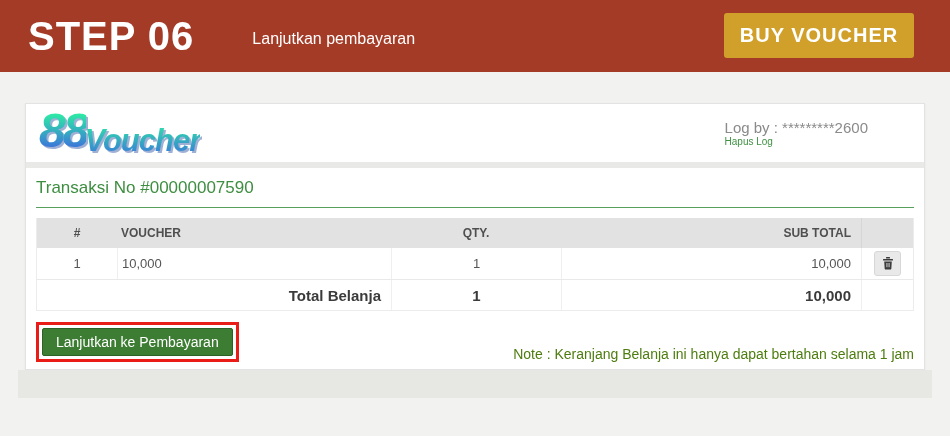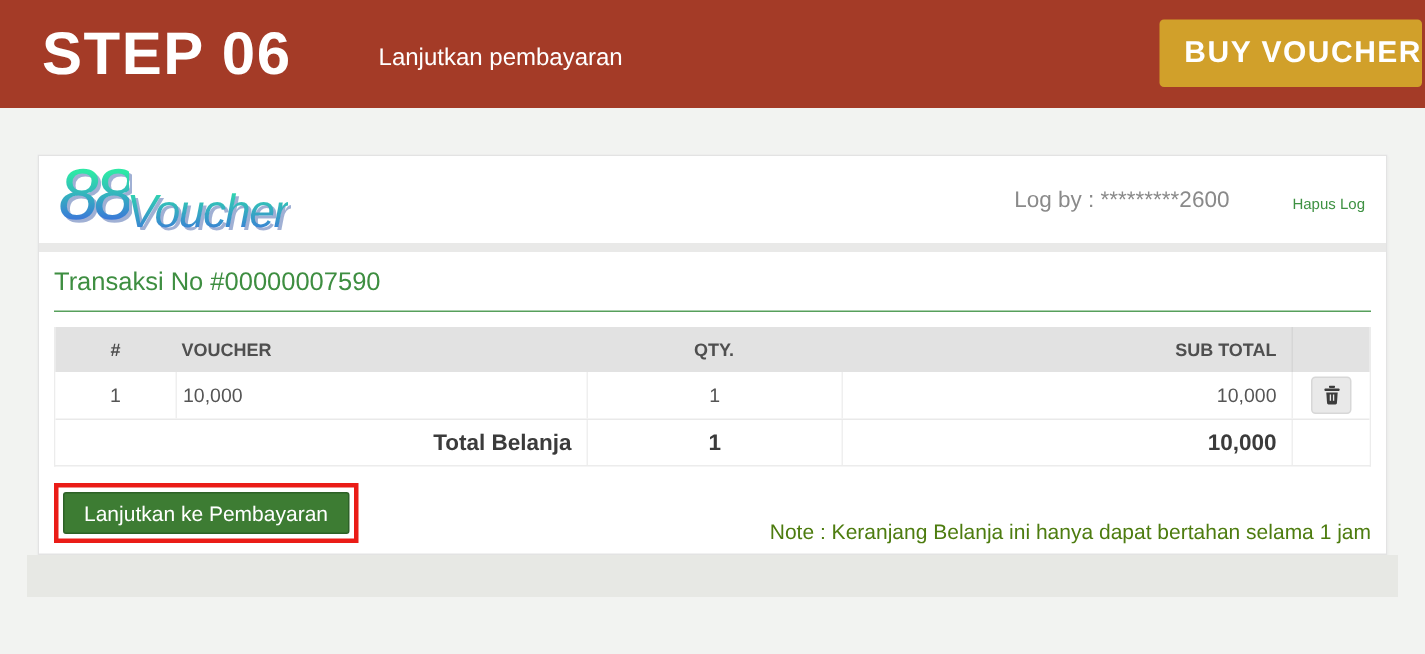--- a/index.html
+++ b/index.html
@@ -28,34 +28,33 @@
     margin-left: 8px;
   }
   .step-subtitle {
     font-size: 16px;
     color: #ffffff;
     margin-left: 58px;
     margin-top: 5px;
   }
   .buy-btn {
     position: absolute;
-    right: 2px;
+    right: 36px;
     top: 13px;
-    width: 175px;
+    width: 190px;
     height: 45px;
     background: #d1a02a;
     color: #ffffff;
     font-family: "Liberation Sans", sans-serif;
     font-weight: 700;
     font-size: 20px;
     letter-spacing: 1px;
     border: none;
     border-radius: 3px;
     cursor: pointer;
-    text-align: right;
   }
 
   
   .page-body { padding-top: 31px; }
 
   .card {
     margin: 0 25px;
     background: #ffffff;
     border: 1px solid #e3e3e3;
     box-shadow: 0 1px 2px rgba(0,0,0,0.06);
@@ -67,21 +66,21 @@
     display: flex;
     align-items: center;
     justify-content: space-between;
     padding: 0 14px 0 13px;
     border-bottom: 6px solid #e9e9e8;
   }
   .logo {
     display: flex;
     align-items: flex-start;
     font-style: italic;
-    font-weight: 400;
+    font-weight: 700;
     cursor: pointer;
     filter: drop-shadow(2px 2px 0.5px rgba(45,80,160,0.45));
   }
   .logo-88 {
     font-size: 48px;
     line-height: 0.95;
     letter-spacing: -3px;
     background: linear-gradient(180deg, #2ee8a6 15%, #3b79d8 85%);
     -webkit-background-clip: text;
     background-clip: text;
@@ -89,21 +88,21 @@
   }
   .logo-voucher {
     font-size: 31px;
     margin: 15px 0 0 -2px;
     letter-spacing: -1px;
     background: linear-gradient(180deg, #2ee8a6 0%, #3b79d8 90%);
     -webkit-background-clip: text;
     background-clip: text;
     color: transparent;
   }
-  .head-right { display: flex; align-items: flex-end; }
+  .head-right { display: flex; align-items: flex-start; flex-direction: column; }
   .logby { font-size: 15px; color: #8a8a8a; margin-right: 42px; }
   .hapus { font-size: 10px; color: #3e9142; text-decoration: none; cursor: pointer; }
 
   
   .card-content { padding: 8px 10px 7px 10px; }
   .trx-title { font-size: 17px; font-weight: 400; color: #3e8e41; padding-top: 2px; }
   .green-rule { border-top: 1px solid #57a05c; margin-top: 9px; }
 
   
   .tbl { margin-top: 10px; border: 1px solid #ececec; border-top: none; }

